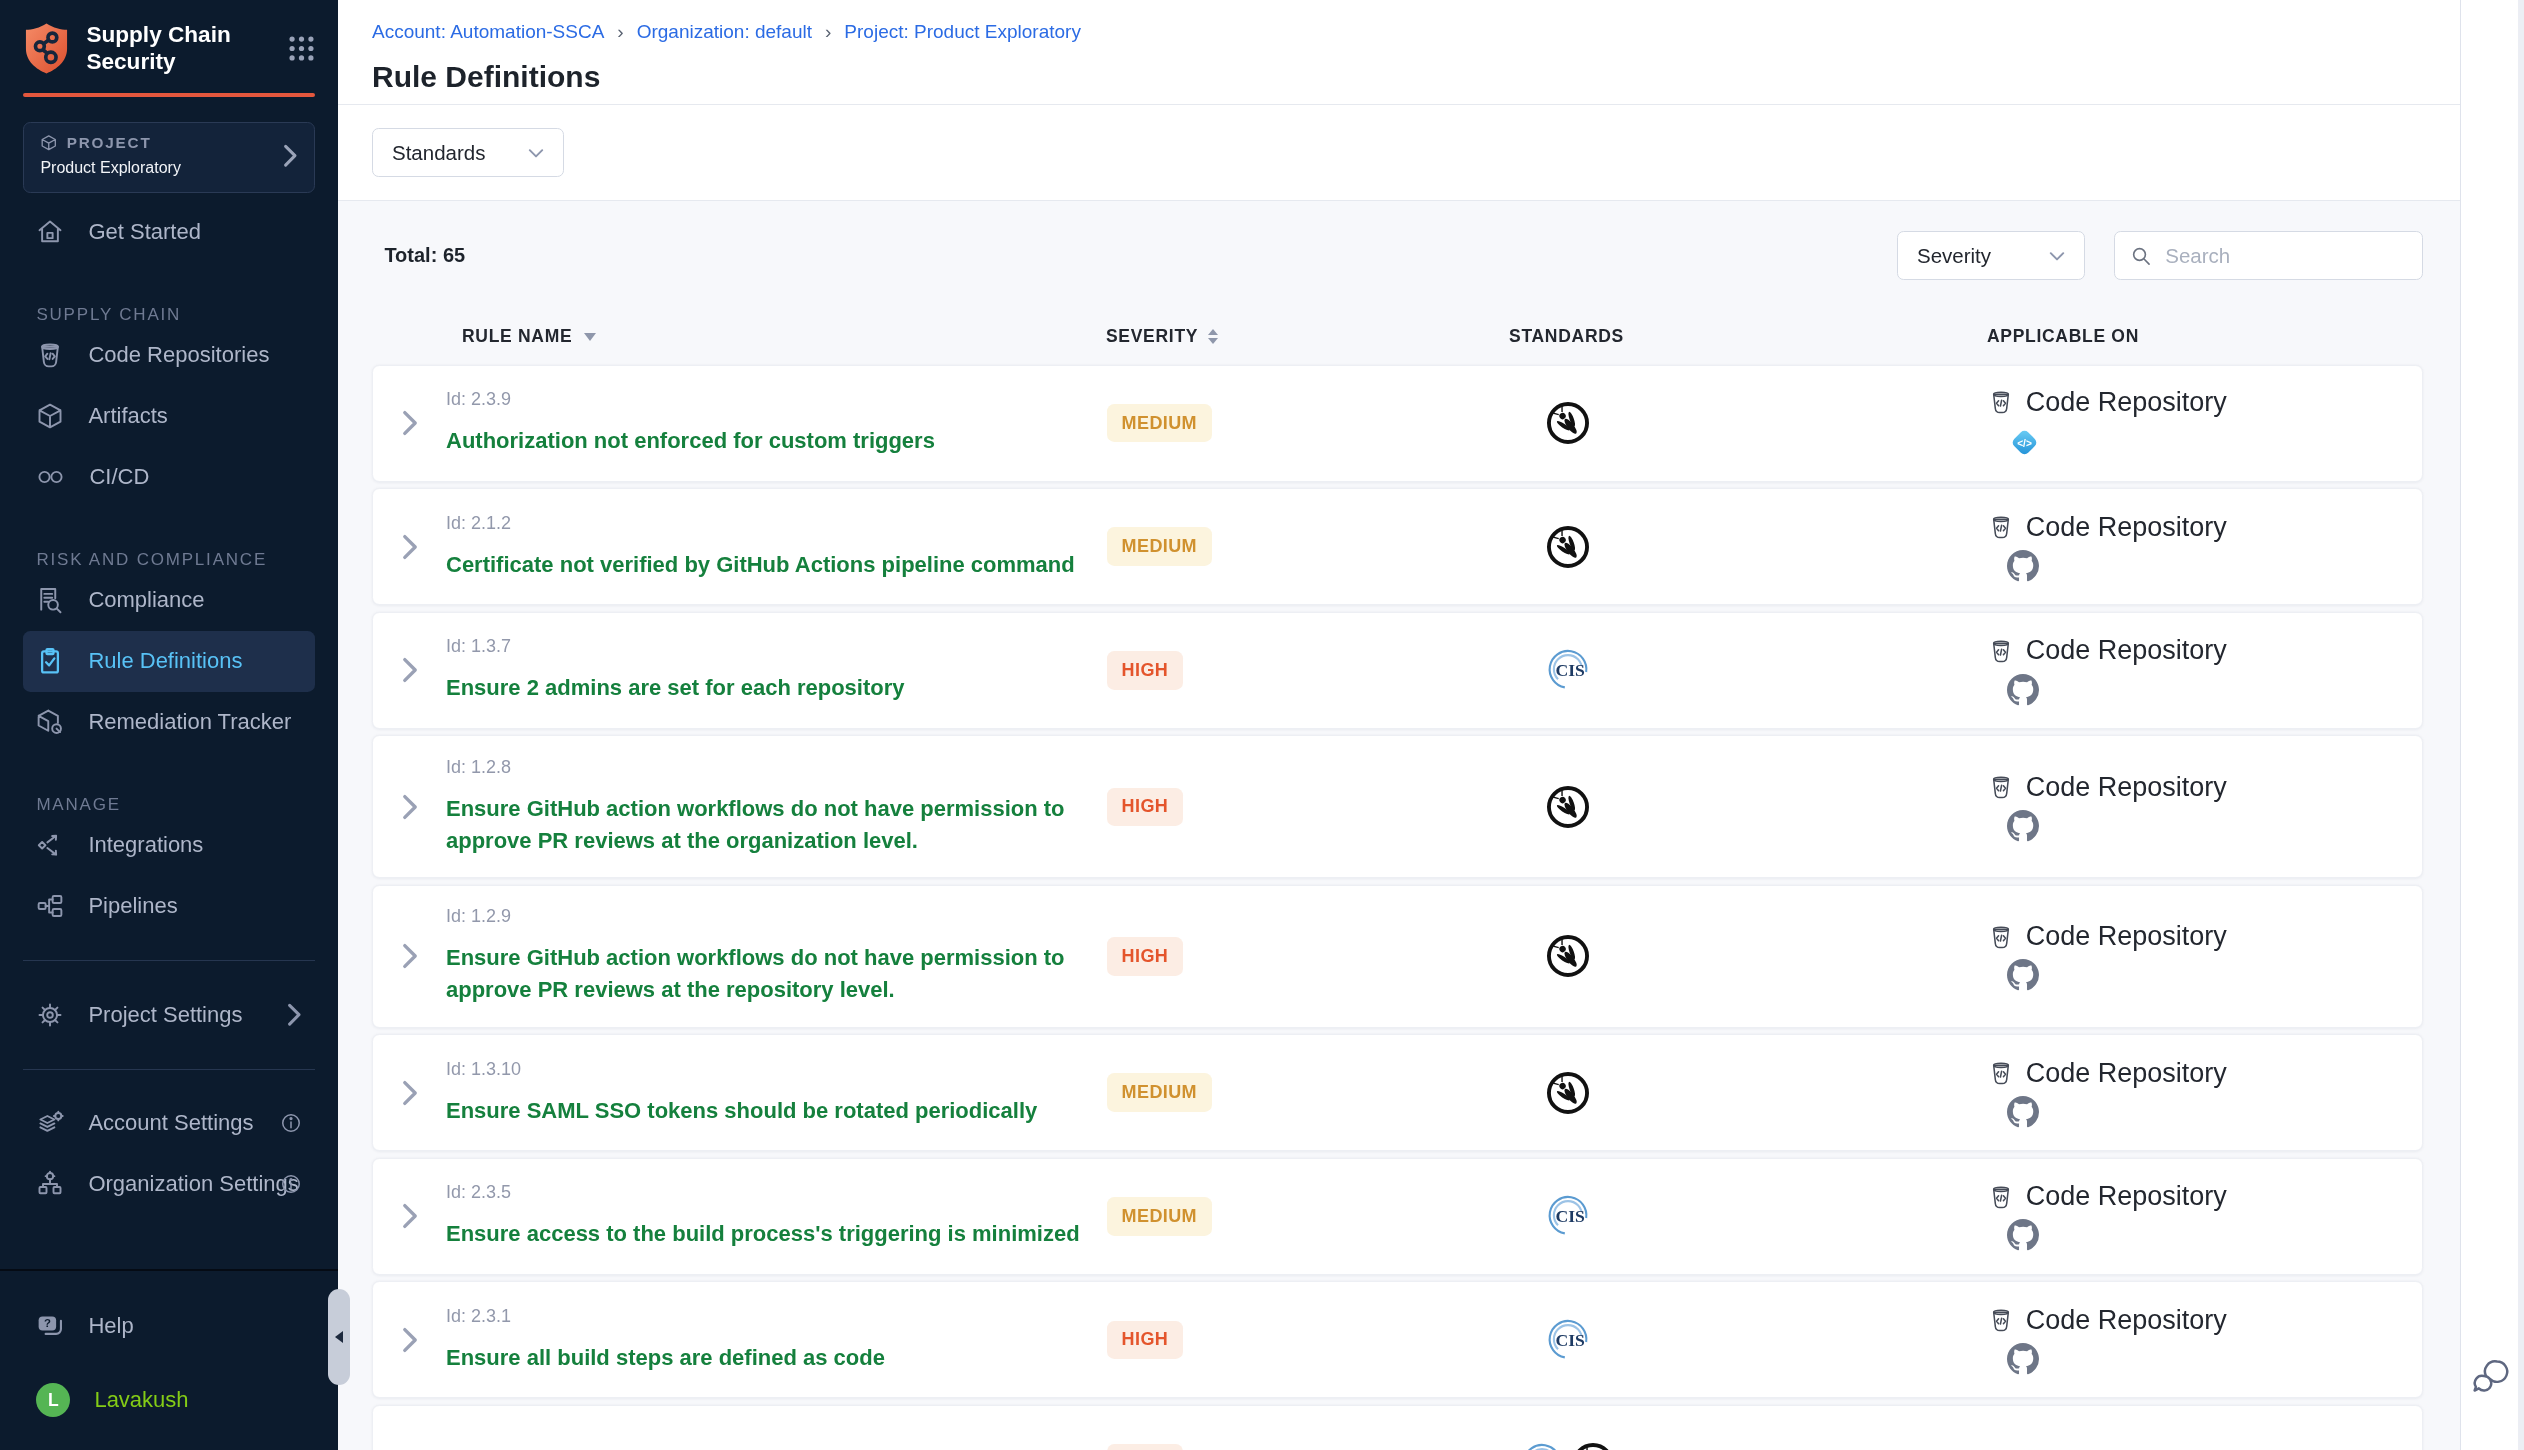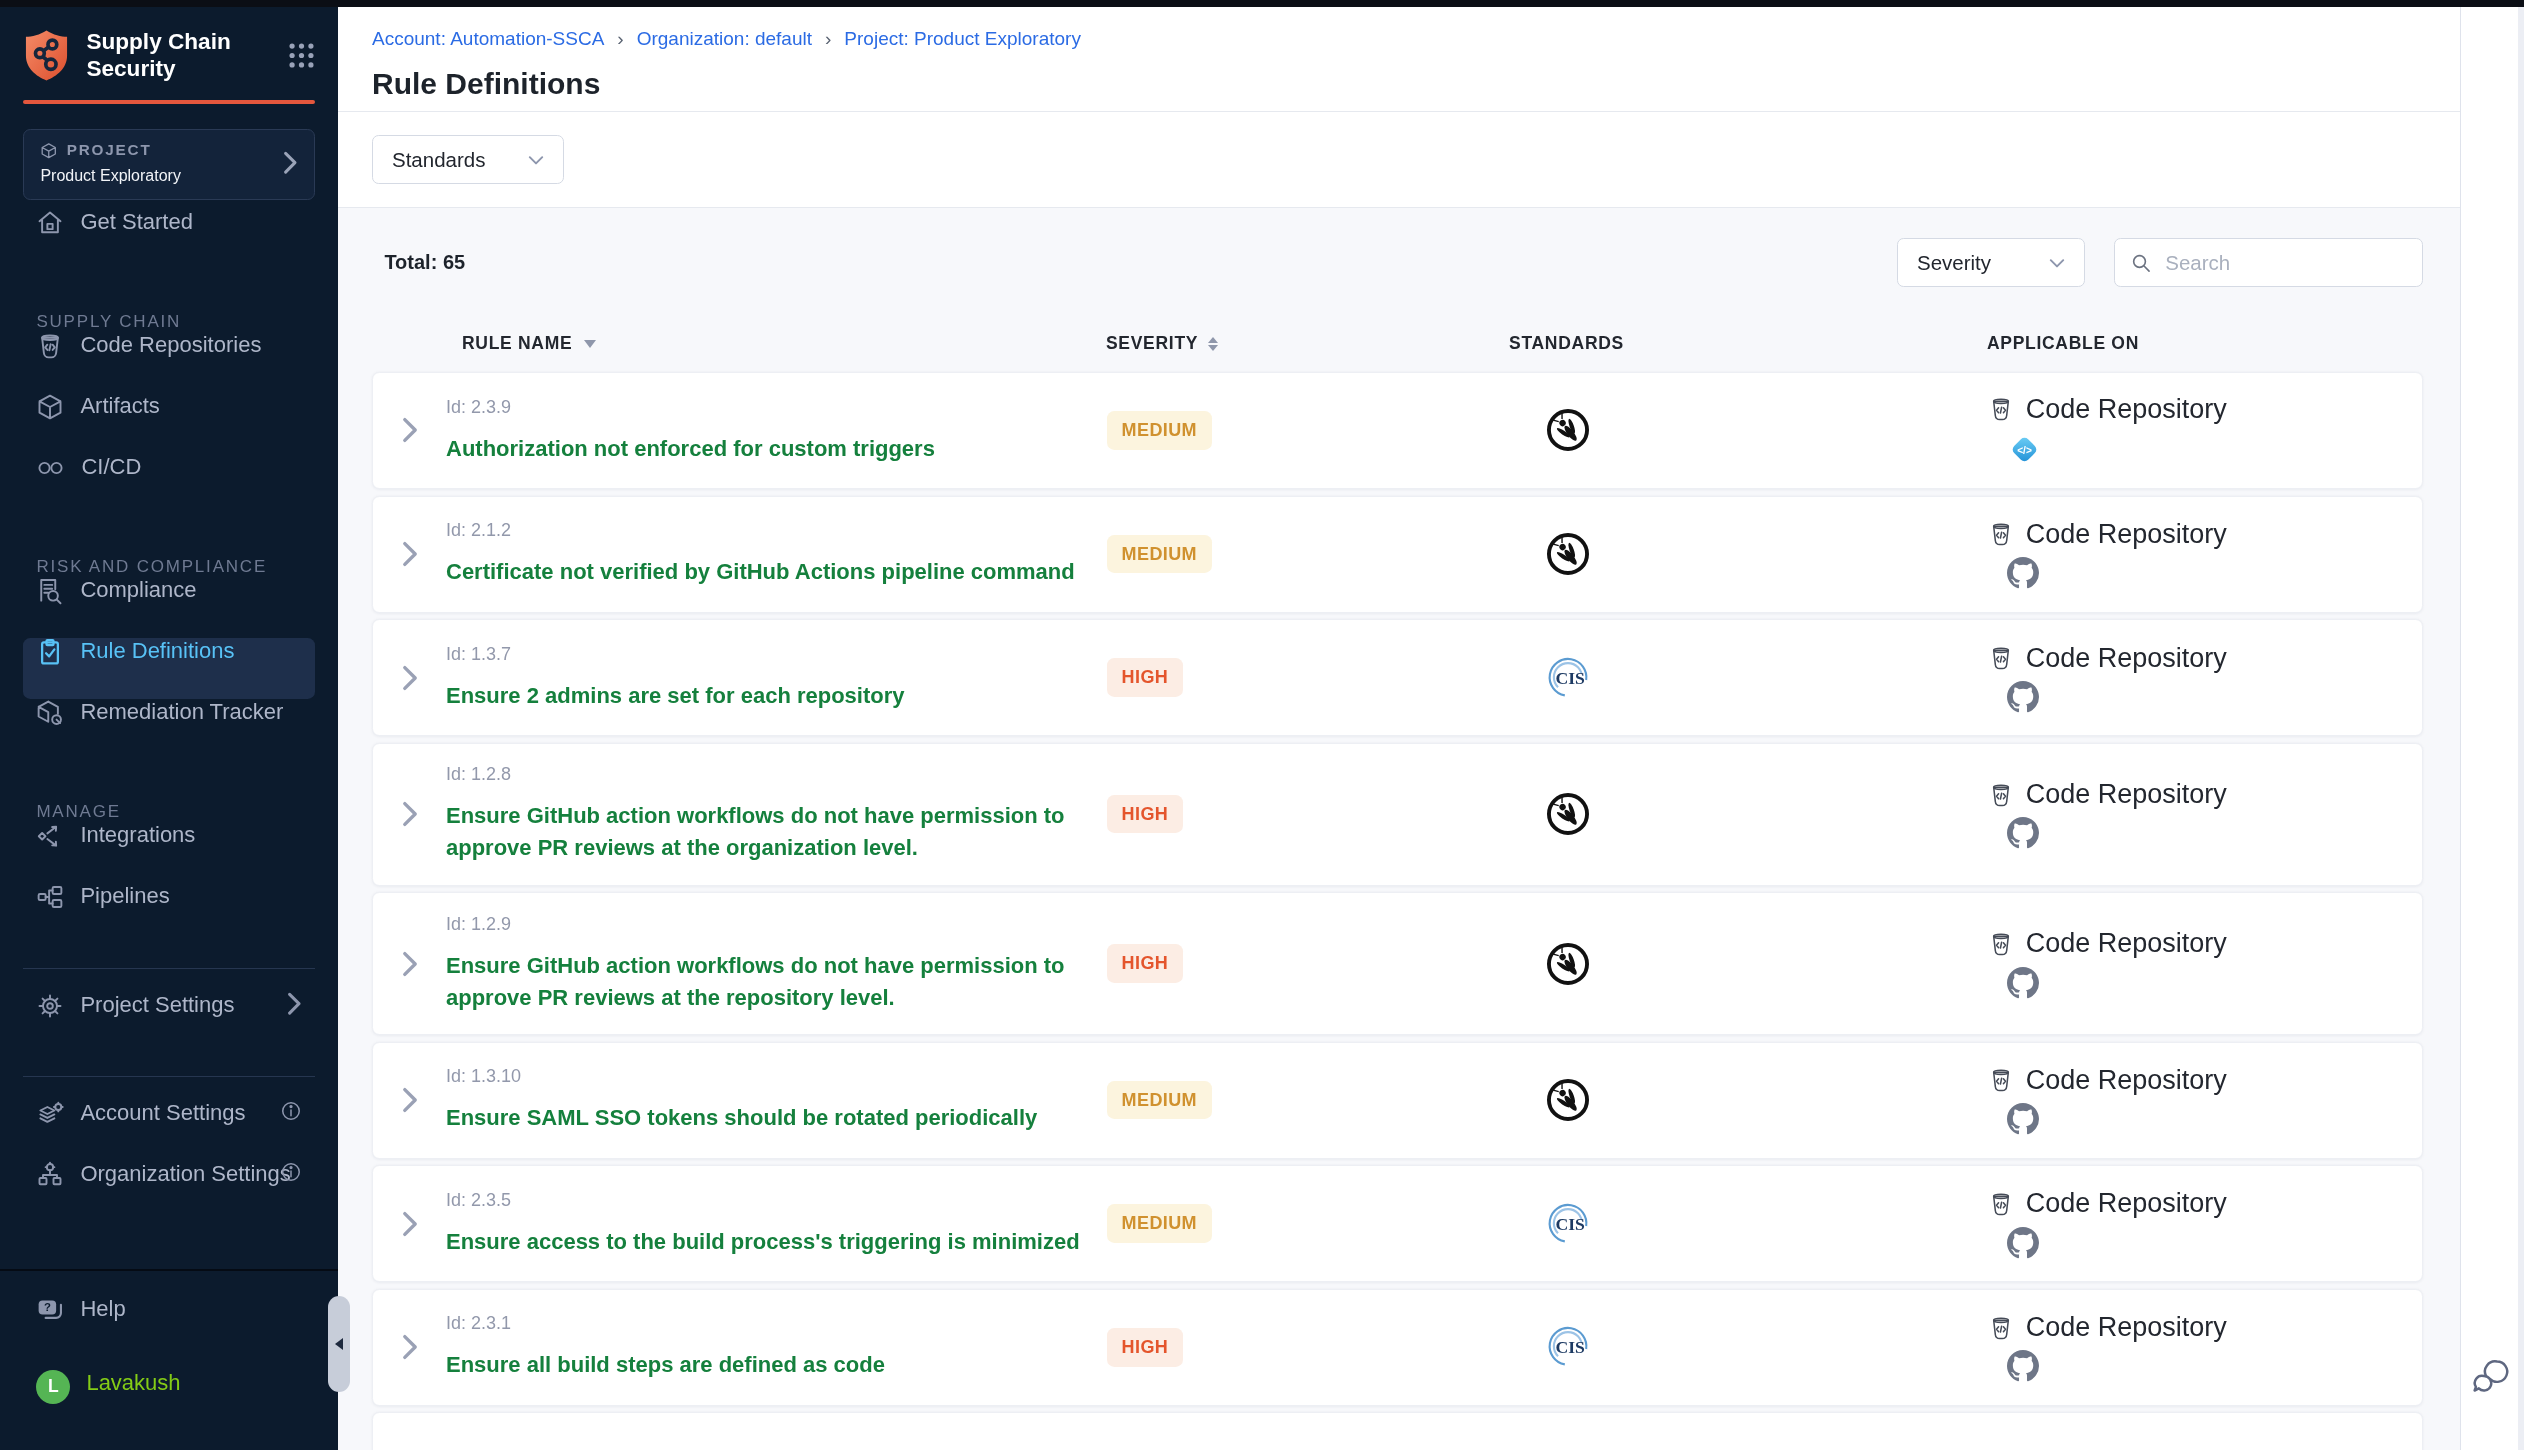--- a/index.html
+++ b/index.html
@@ -1,34 +1,34 @@
 <!DOCTYPE html>
 <html style="--accent: #E4573D; --active: #58C2F6; --link: #2B6BE4; --avatar: #55B554; --sev-med: #D0912F; --sev-med-bg: #FCF4DE; --sev-high: #E4552C; --sev-high-bg: #FCEDE4;font-size:11.7px"><head>
 <meta charset="utf-8">
 <style>
   html,body{margin:0;padding:0;width:2525px;height:1451px;overflow:hidden;
     font-family:"Liberation Sans","DejaVu Sans",sans-serif;background:#fff;}
-  .app{position:relative;width:2525px;height:1451px;display:flex;flex-direction:column;}
+  .app{position:relative;width:2525px;height:1451px;display:flex;flex-direction:row;}
   .topbar{height:7.3px;background:#0B0E15;flex:0 0 auto;}
   .frame{flex:1;display:flex;min-height:0;position:relative;}
 
   
   .sidebar{width:338px;flex:0 0 auto;background:#0C1B2D;position:relative;overflow:hidden;}
   .logo-row{display:flex;align-items:flex-start;padding:22px 22px 0 23.4px;}
   .logo-text{margin-left:16px;font-size:22.6px;font-weight:700;color:#FFFFFF;line-height:1.18;}
   .grid-wrap{margin-left:auto;margin-top:11.7px;cursor:pointer;}
   .accent-line{height:3.7px;background:var(--accent,#E4573D);margin:17.5px 23.4px 0 23.4px;border-radius:2.2px;}
   .project-card{margin:25px 23.4px 0;background:#13233A;border:1.5px solid #2A3A55;border-radius:7.3px;
     padding:11.7px 16px 14.6px;display:flex;align-items:center;cursor:pointer;}
   .project-meta{flex:1;min-width:0;}
   .project-label-row{display:flex;align-items:center;gap:8.8px;color:#8D96AD;font-size:15.3px;
     font-weight:700;letter-spacing:1.8px;}
   .project-name{color:#F2F4F8;font-size:16px;margin-top:7.3px;}
   .nav{margin-top:8.8px;}
-  .nav-item{display:flex;align-items:flex-start;gap:16px;height:61px;margin:0 23.4px;padding:0 13px;
+  .nav-item{display:flex;align-items:center;gap:24px;height:61px;margin:0 23.4px;padding:0 13px;
     border-radius:7.3px;font-size:22px;color:#AEB6C9;cursor:pointer;}
   .nav-item .icn-wrap{color:#8D96AD;display:flex;align-items:center;}
   .nav-item.active{background:#1E2F4B;color:var(--active,#58C2F6);}
   .nav-item.active .icn-wrap{color:var(--active,#58C2F6);}
   .nav-item .lbl{flex:1;min-width:0;white-space:nowrap;}
   .nav-item .trail{margin-left:auto;color:#8D96AD;display:flex;align-items:center;}
   .nav-section{margin:28px 23.4px 0;padding:0 13px;height:34px;display:flex;align-items:flex-end;
     font-size:17px;letter-spacing:1.8px;color:#6F7A92;}
   .nav-divider{height:0.7px;background:#263650;margin:23.4px 23.4px;}
   .sidebar-bottom{position:absolute;left:0;right:0;bottom:0;border-top:2.9px solid #050B14;

